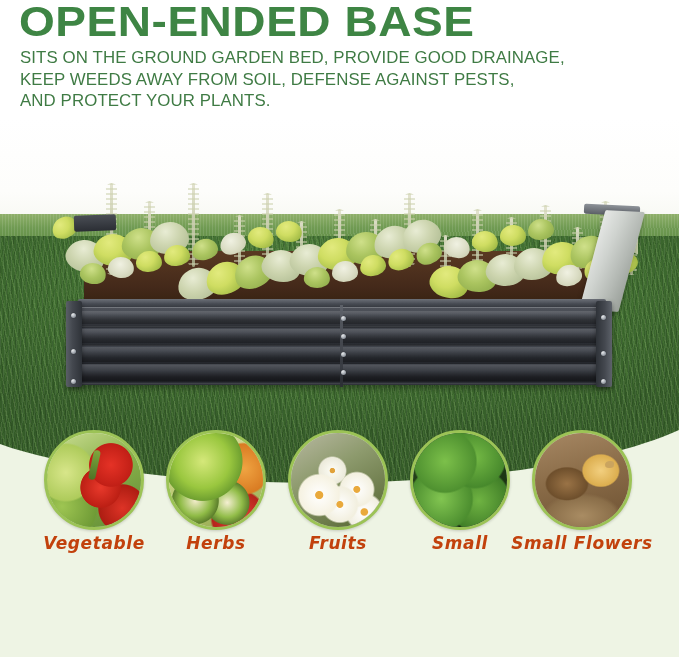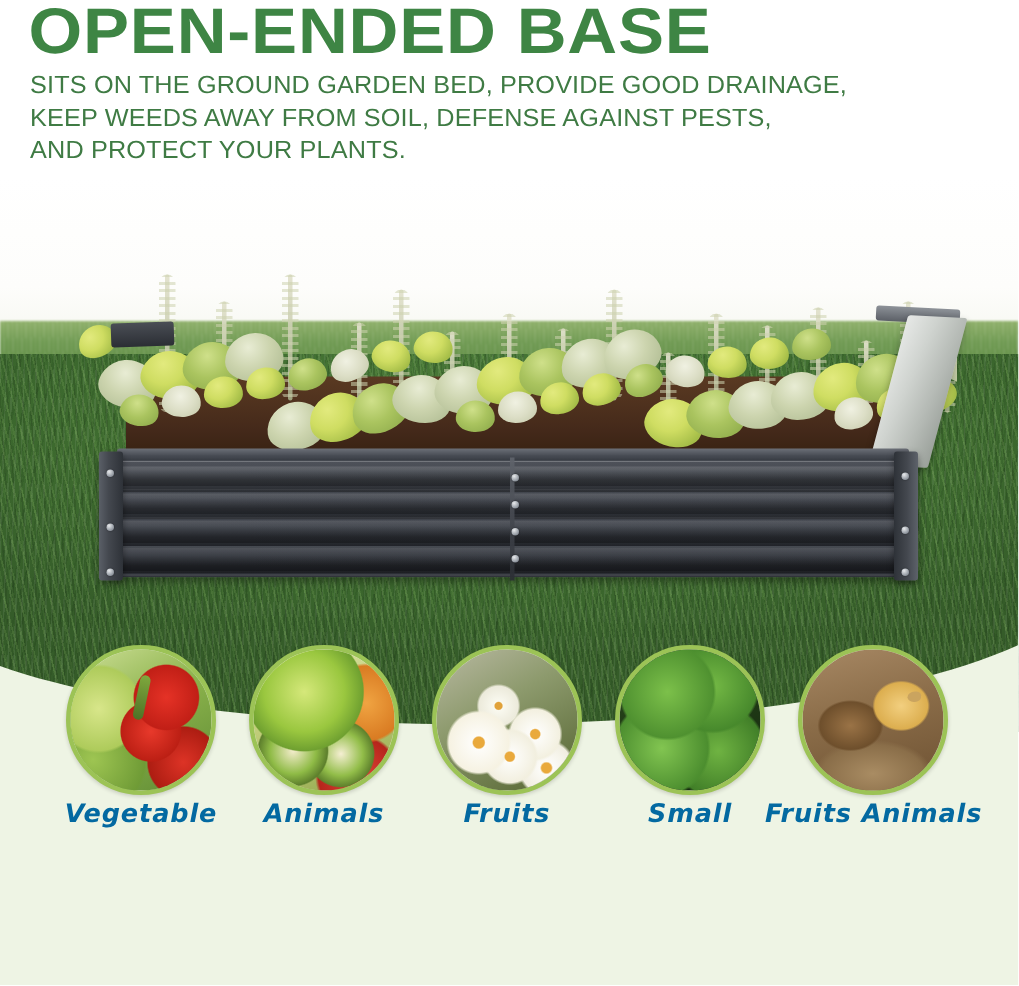--- a/index.html
+++ b/index.html
@@ -155,21 +155,21 @@
   .circ{
     position:absolute;left:0;top:0;width:94px;height:94px;border-radius:50%;
     border:3px solid #9cc356;overflow:hidden;
     box-shadow:0 1px 3px rgba(0,0,0,.18);
     background:#dfe7cf;
   }
   .circ .img{position:absolute;inset:0;}
   .clabel{
     position:absolute;top:103px;left:-22px;width:144px;text-align:center;
     font-family:"DejaVu Sans",sans-serif;font-weight:bold;font-style:italic;
-    font-size:17px;color:#0369a1;letter-spacing:.6px;white-space:nowrap;
+    font-size:17px;color:#c2410c;letter-spacing:.6px;white-space:nowrap;
   }
 
   
   .veg{background:
      radial-gradient(circle at 68% 34%,#e53226 0%,#c11f16 24%,rgba(0,0,0,0) 25%),
      radial-gradient(circle at 57% 58%,#e8392b 0%,#bc1f14 26%,rgba(0,0,0,0) 27%),
      radial-gradient(circle at 80% 80%,#dd3326 0%,#ad1d12 22%,rgba(0,0,0,0) 23%),
      radial-gradient(circle at 20% 42%,#d8e68a 0%,#aecb5b 30%,rgba(0,0,0,0) 32%),
      radial-gradient(circle at 16% 78%,#9ec552 0%,#6f9b36 32%,rgba(0,0,0,0) 34%),
      linear-gradient(150deg,#cfe098 0%,#8cb34c 45%,#5d8a33 100%);}
@@ -334,36 +334,36 @@
         <div class="cat" style="left: 44px; top: 30px;">
           <div class="circ" style="border-color: rgb(156, 195, 86);">
             <div class="img veg"></div>
           </div>
           <div class="clabel">Vegetable</div>
         </div>
         <div class="cat" style="left: 166px; top: 30px;">
           <div class="circ" style="border-color: rgb(156, 195, 86);">
             <div class="img fruit"></div>
           </div>
-          <div class="clabel">Animals</div>
+          <div class="clabel">Herbs</div>
         </div>
         <div class="cat" style="left: 288px; top: 30px;">
           <div class="circ" style="border-color: rgb(156, 195, 86);">
             <div class="img flower"></div>
           </div>
           <div class="clabel">Fruits</div>
         </div>
         <div class="cat" style="left: 410px; top: 30px;">
           <div class="circ" style="border-color: rgb(156, 195, 86);">
             <div class="img herb"></div>
           </div>
           <div class="clabel">Small</div>
         </div>
         <div class="cat" style="left: 532px; top: 30px;">
           <div class="circ" style="border-color: rgb(156, 195, 86);">
             <div class="img animal"></div>
           </div>
-          <div class="clabel">Fruits Animals</div>
+          <div class="clabel">Small Flowers</div>
         </div>
       </div>
   </div>
 
 </div>
 
 </body></html>

